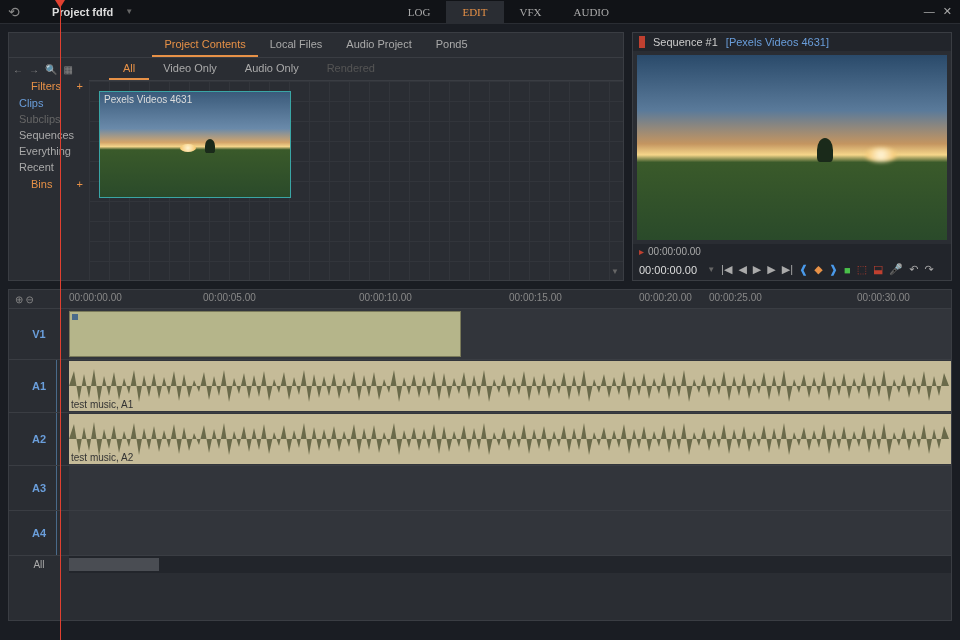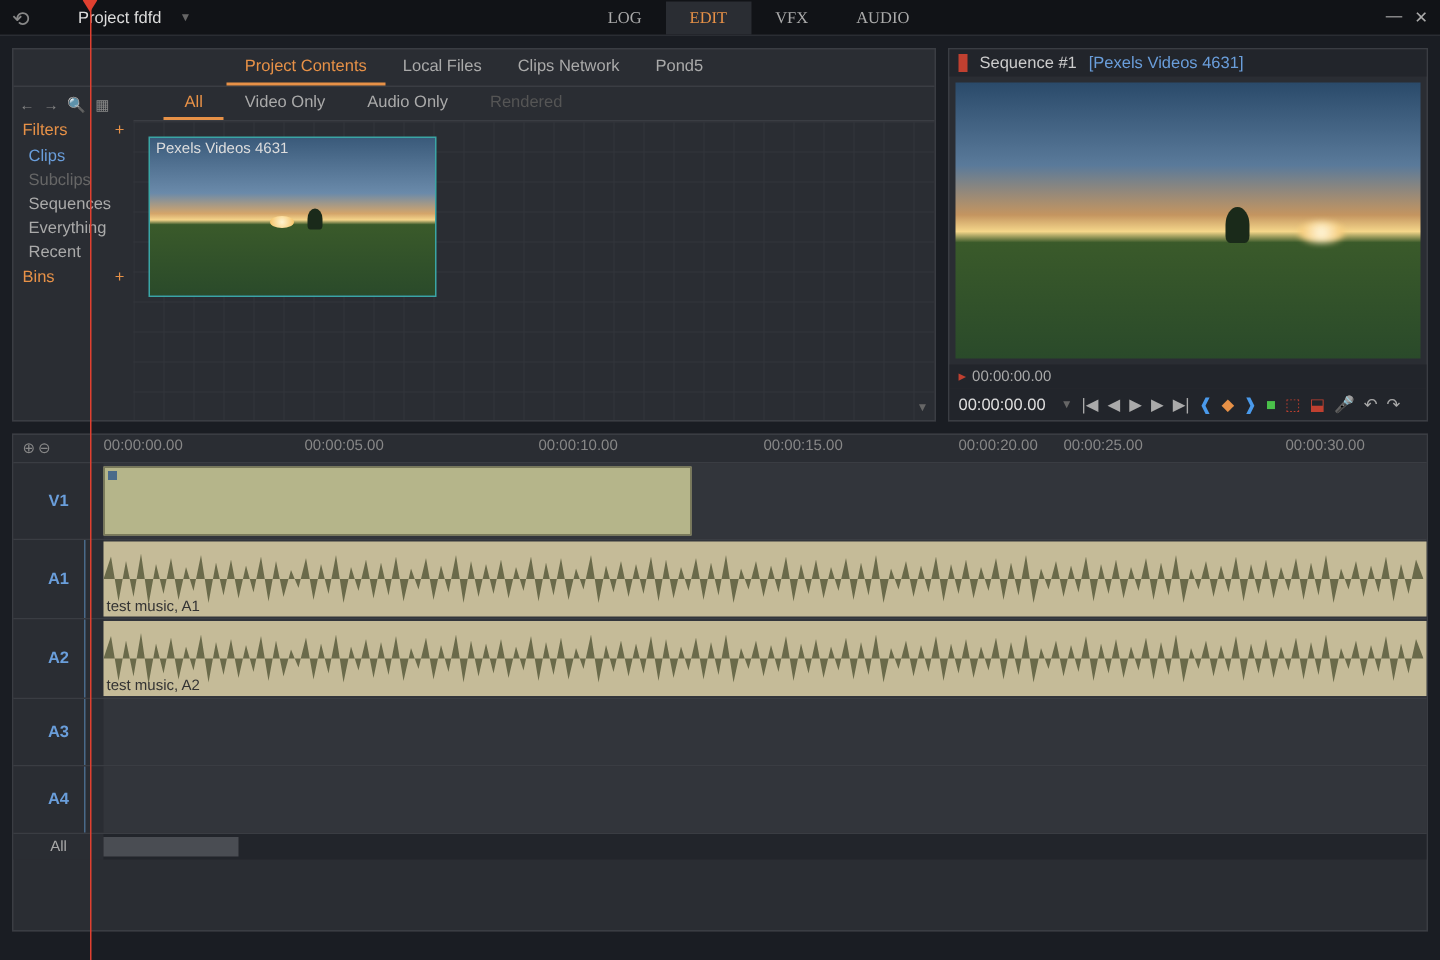--- a/index.html
+++ b/index.html
@@ -1,37 +1,37 @@
 <!DOCTYPE html>
 <html><head>
 <meta charset="utf-8">
 <style>
 * { margin: 0; padding: 0; box-sizing: border-box; font-family: Arial, sans-serif; }
 body { background: #1a1d23; color: #b0b0b0; font-size: 11px; width: 960px; height: 640px; overflow: hidden; }
 
 .top-bar { height: 24px; background: #111317; display: flex; align-items: center; padding: 0 8px; border-bottom: 1px solid #2a2d33; }
 .back-btn { width: 20px; color: #888; font-size: 14px; cursor: pointer; }
-.project-title { color: #ddd; font-weight: normal; margin-left: 24px; }
+.project-title { color: #ddd; font-weight: bold; margin-left: 24px; }
 .proj-drop { margin-left: 12px; color: #666; font-size: 8px; }
 .top-tabs { display: flex; margin: 0 auto; transform: translateX(-20px); }
 .top-tab { padding: 5px 16px; color: #aaa; cursor: pointer; font-size: 11px; font-family: Liberation Serif, serif; }
 .top-tab.active { color: #e79147; background: #2a2d33; }
 .win-controls { display: flex; gap: 8px; color: #aaa; }
 
 .upper { display: flex; height: 265px; padding: 8px; gap: 8px; }
 .left-panel { flex: 1; background: #2a2d33; border: 1px solid #3a3d43; display: flex; flex-direction: column; }
 .media-tabs { display: flex; justify-content: center; border-bottom: 1px solid #3a3d43; }
 .media-tab { padding: 5px 12px; color: #aaa; cursor: pointer; font-size: 11px; }
 .media-tab.active { color: #e79147; border-bottom: 2px solid #e79147; }
 
 .browser-area { flex: 1; display: flex; }
 .sidebar { width: 80px; padding: 4px; }
 .side-row { display: flex; align-items: center; gap: 6px; padding: 2px 0; font-size: 11px; }
 .side-icon { color: #888; font-size: 10px; }
-.filters-head { color: #e79147; padding: 3px 2px; display: flex; justify-content: space-between; font-size: 11px; }
+.filters-head { color: #e79147; padding: 3px 2px; display: flex; justify-content: space-between; font-size: 11px; margin-left: 16px; }
 .filter-item { padding: 2px 6px; color: #aaa; cursor: pointer; font-size: 11px; }
 .filter-item.sel { color: #6a9edb; }
 .filter-item.dim { color: #666; }
 
 .content-area { flex: 1; display: flex; flex-direction: column; }
 .filter-tabs { display: flex; border-bottom: 1px solid #3a3d43; padding-left: 20px; }
 .ftab { padding: 4px 14px; color: #aaa; cursor: pointer; font-size: 11px; }
 .ftab.active { color: #e79147; border-bottom: 2px solid #e79147; }
 .ftab.disabled { color: #555; }
 .thumbs { flex: 1; display: flex; gap: 10px; padding: 10px; background-image: linear-gradient(#32353b 1px, transparent 1px), linear-gradient(90deg, #32353b 1px, transparent 1px); background-size: 20px 20px; position: relative; }
@@ -113,21 +113,21 @@
     <span>—</span>
     <span>✕</span>
   </div>
 </div>
 
 <div class="upper">
   <div class="left-panel">
     <div class="media-tabs">
       <div class="media-tab active">Project Contents</div>
       <div class="media-tab">Local Files</div>
-      <div class="media-tab">Clips Network</div>
+      <div class="media-tab">Audio Project</div>
       <div class="media-tab">Pond5</div>
     </div>
     <div class="browser-area">
       <div class="sidebar">
         <div class="side-row">
           <span class="side-icon">←</span>
           <span class="side-icon">→</span>
           <span class="side-icon">🔍</span>
           <span class="side-icon">▦</span>
         </div>

